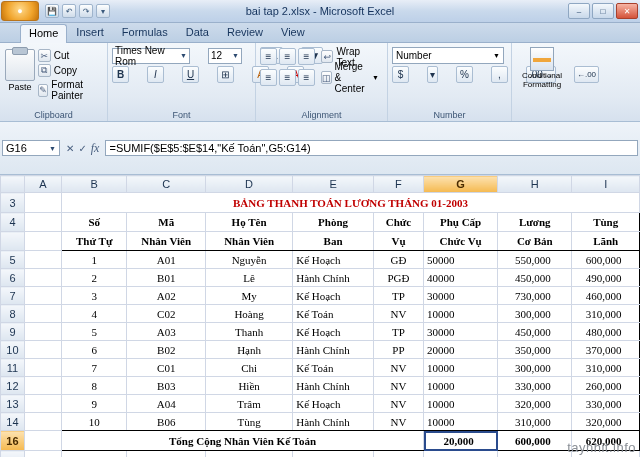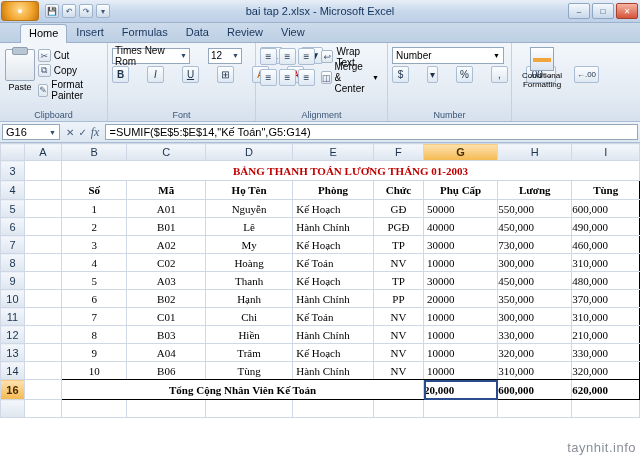--- a/index.html
+++ b/index.html
@@ -316,21 +316,21 @@
     background: #f0a63c;
   }
 
   
   .formula-bar {
     height: 20px;
     background: linear-gradient(180deg,#eef3f9,#dde7f1);
     border-bottom: 1px solid #a8bdd4;
     display: flex;
     align-items: center;
-    padding: 0 2px;
+    padding: 16px 2px;
     gap: 2px;
   }
   .namebox {
     width: 58px;
     height: 16px;
     background: #fff;
     border: 1px solid #93a7bd;
     font-size: 11px;
     display: flex;
     align-items: center;
@@ -395,21 +395,21 @@
   }
   .corner {
     background: linear-gradient(180deg,#f4f7fb,#dbe4ef);
     border: 1px solid #a9b8c9;
     width: 22px;
   }
   
   .cell { background: #fff; }
   .c { text-align: center; }
   .l { text-align: left; padding-left: 3px !important; }
-  .r { text-align: left; padding-right: 4px !important; }
+  .r { text-align: center; padding-right: 4px !important; }
   .bold { font-weight: bold; }
   .serif { font-family: "Liberation Serif", serif; }
   .tb-top { border-top: 1px solid #000 !important; }
   .tb-bottom { border-bottom: 1px solid #000 !important; }
   .tb-left { border-left: 1px solid #000 !important; }
   .tb-right { border-right: 1px solid #000 !important; }
   .title-cell {
     color: #c00000;
     font-weight: bold;
     font-size: 13px;
@@ -623,20 +623,32 @@
         <td class="cell c bold serif tb-top tb-left">Số</td>
         <td class="cell c bold serif tb-top tb-left">Mã</td>
         <td class="cell c bold serif tb-top tb-left">Họ Tên</td>
         <td class="cell c bold serif tb-top tb-left">Phòng</td>
         <td class="cell c bold serif tb-top tb-left">Chức</td>
         <td class="cell c bold serif tb-top tb-left">Phụ Cấp</td>
         <td class="cell c bold serif tb-top tb-left">Lương</td>
         <td class="cell c bold serif tb-top tb-left tb-right">Tùng</td>
       </tr>
 
+      <tr style="height:19px">
+        <td class="rowhead" style="border-top:none"></td>
+        <td class="cell"></td>
+        <td class="cell c bold serif tb-left tb-bottom" style="border-top:none">Thứ Tự</td>
+        <td class="cell c bold serif tb-left tb-bottom" style="border-top:none">Nhân Viên</td>
+        <td class="cell c bold serif tb-left tb-bottom" style="border-top:none">Nhân Viên</td>
+        <td class="cell c bold serif tb-left tb-bottom" style="border-top:none">Ban</td>
+        <td class="cell c bold serif tb-left tb-bottom" style="border-top:none">Vụ</td>
+        <td class="cell c bold serif tb-left tb-bottom" style="border-top:none">Chức Vụ</td>
+        <td class="cell c bold serif tb-left tb-bottom" style="border-top:none">Cơ Bản</td>
+        <td class="cell c bold serif tb-left tb-bottom tb-right" style="border-top:none">Lãnh</td>
+      </tr>
 
       <tr style="height:18px">
         <td class="rowhead">5</td>
         <td class="cell"></td>
         <td class="cell c serif tb-left">1</td>
         <td class="cell c serif tb-left">A01</td>
         <td class="cell c serif tb-left">Nguyễn</td>
         <td class="cell l serif tb-left">Kế Hoạch</td>
         <td class="cell c serif tb-left">GĐ</td>
         <td class="cell l serif tb-left">50000</td>
@@ -718,21 +730,21 @@
       <tr style="height:18px">
         <td class="rowhead">12</td>
         <td class="cell"></td>
         <td class="cell c serif tb-left">8</td>
         <td class="cell c serif tb-left">B03</td>
         <td class="cell c serif tb-left">Hiền</td>
         <td class="cell l serif tb-left">Hành Chính</td>
         <td class="cell c serif tb-left">NV</td>
         <td class="cell l serif tb-left">10000</td>
         <td class="cell r serif tb-left">330,000</td>
-        <td class="cell r serif tb-left tb-right">210,000</td>
+        <td class="cell r serif tb-left tb-right">260,000</td>
       </tr>
       <tr style="height:18px">
         <td class="rowhead">13</td>
         <td class="cell"></td>
         <td class="cell c serif tb-left">9</td>
         <td class="cell c serif tb-left">A04</td>
         <td class="cell c serif tb-left">Trâm</td>
         <td class="cell l serif tb-left">Kế Hoạch</td>
         <td class="cell c serif tb-left">NV</td>
         <td class="cell l serif tb-left">10000</td>

